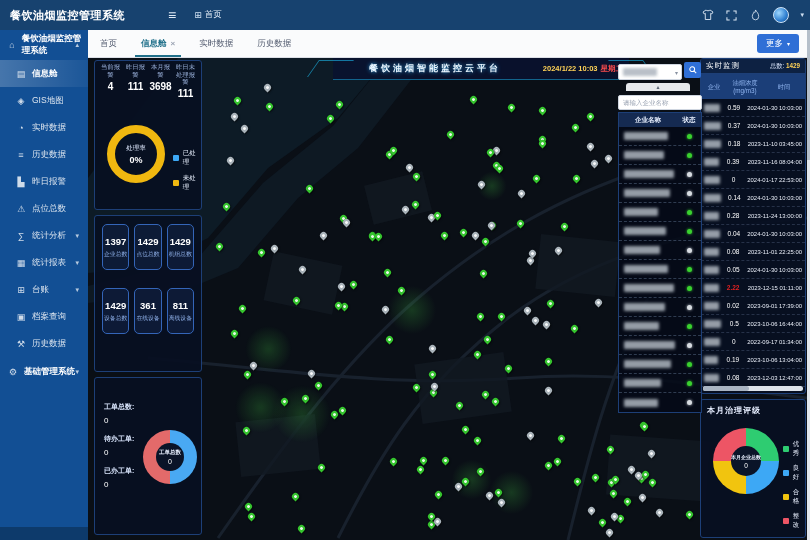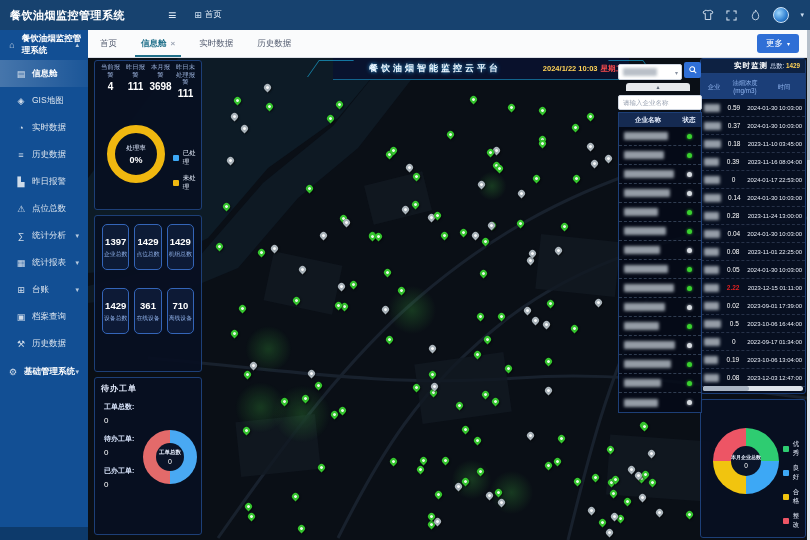--- a/index.html
+++ b/index.html
@@ -102,21 +102,21 @@
   #comp-head .h2 { width:24px; text-align:center; }
   .comp-row { display:flex; align-items:center; height:19px; border-bottom:1px dashed rgba(150,175,215,.3); cursor:pointer; }
   .comp-row:last-child { border-bottom:none; }
   .blurblock { height:8px; background:#aeb6bf; opacity:.85; filter:blur(1.5px); border-radius:1px; }
   .comp-row .blurblock { margin-left:5px; }
   .comp-dot { width:5px; height:5px; border-radius:50%; margin-left:auto; margin-right:9px; }
 
   
   #rt-panel { left:612px; top:0; width:106px; height:336px; }
   #rt-head { display:flex; align-items:center; height:15px; padding:0 5px; background:rgba(14,35,70,.9); border-bottom:1px solid #1d3f77; }
-  #rt-title { font-size:7.5px; color:#fff; font-weight:bold; letter-spacing:1px;margin-left:28px; }
+  #rt-title { font-size:7.5px; color:#fff; font-weight:normal; letter-spacing:1px; }
   #rt-total { margin-left:auto; font-size:6.3px; color:#dfe9ff; }
   #rt-total b { color:#ffd257; }
   #rt-cols { display:flex; align-items:center; height:25px; background:#1b3e78; }
   #rt-cols .c { font-size:6.3px; color:#8fb4ef; text-align:center; line-height:8px; }
   #rt-cols .c1 { width:26px; }
   #rt-cols .c2 { width:36px; }
   #rt-cols .c3 { flex:1; }
   .rt-row { display:flex; align-items:center; height:18px; border-bottom:1px dashed rgba(150,175,215,.22); cursor:pointer; }
   .rt-row .blurblock { width:20px; margin-left:3px; }
   .rt-row .v { width:36px; text-align:center; font-size:6.5px; color:#fff; }
@@ -493,28 +493,27 @@
           </div>
           <div class="dev-card">
             <span class="v">1429</span>
             <span class="l">设备总数</span>
           </div>
           <div class="dev-card">
             <span class="v">361</span>
             <span class="l">在线设备</span>
           </div>
           <div class="dev-card">
-            <span class="v">710</span>
+            <span class="v">811</span>
             <span class="l">离线设备</span>
           </div>
         </div>
     </div>
 
     <div class="panel" style="left:6px;top:319px;width:108px;height:158px;">
-      <div class="panel-h">待办工单</div>
       <div id="wo-rows">
           <div class="wo-row">
             <div class="l">工单总数:</div>
             <div class="v">0</div>
           </div>
           <div class="wo-row">
             <div class="l">待办工单:</div>
             <div class="v">0</div>
           </div>
           <div class="wo-row">
@@ -705,20 +704,21 @@
             <span class="v">0.08</span>
             <span class="t">2023-12-03 12:47:00</span>
           </div>
         </div>
       <div id="rt-scroll">
           <div id="rt-thumb"></div>
         </div>
     </div>
 
     <div class="panel" id="rate-panel">
+      <div class="panel-h">本月治理评级</div>
       <div id="rate-donut">
         <div id="rate-hole">
           <span class="cl">本月企业总数</span>
           <span class="cv">0</span>
         </div>
       </div>
       <div class="legend" id="rate-legend">
           <div class="leg-item">
             <span class="leg-sq" style="background:#2ecc71"></span>
             <span>优秀</span>

